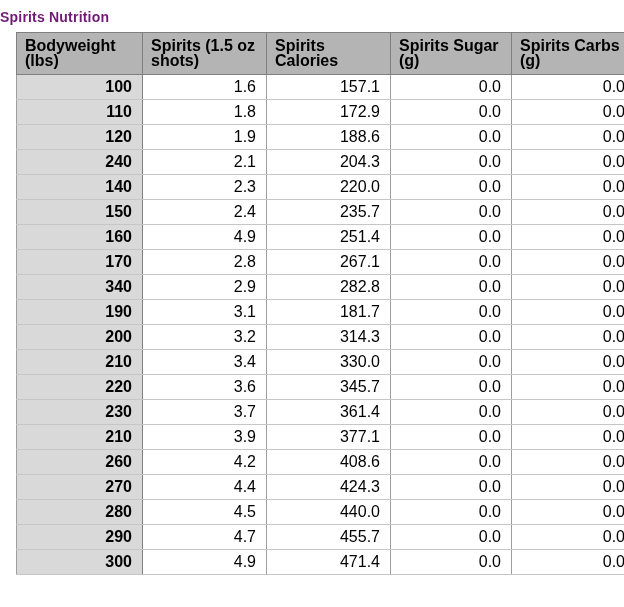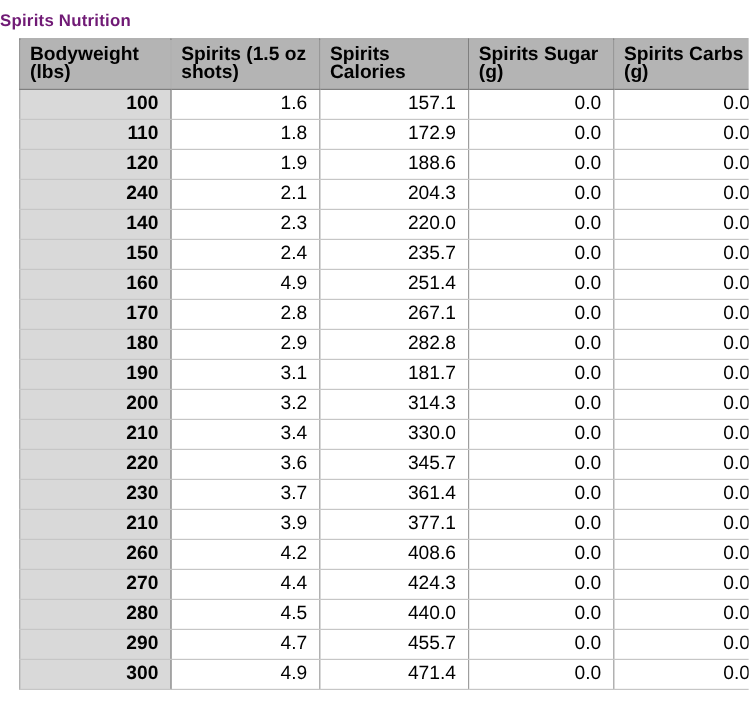--- a/index.html
+++ b/index.html
@@ -135,21 +135,21 @@
           <td>0.0</td>
         </tr>
         <tr>
           <th>170</th>
           <td>2.8</td>
           <td>267.1</td>
           <td>0.0</td>
           <td>0.0</td>
         </tr>
         <tr>
-          <th>180</th>
+          <th>340</th>
           <td>2.9</td>
           <td>282.8</td>
           <td>0.0</td>
           <td>0.0</td>
         </tr>
         <tr>
           <th>190</th>
           <td>3.1</td>
           <td>181.7</td>
           <td>0.0</td>

